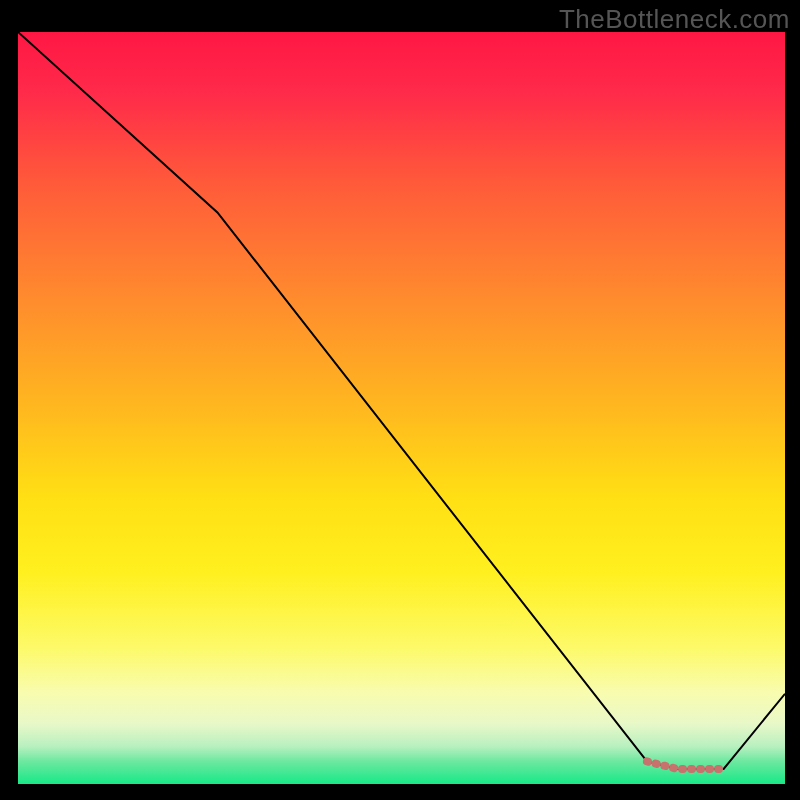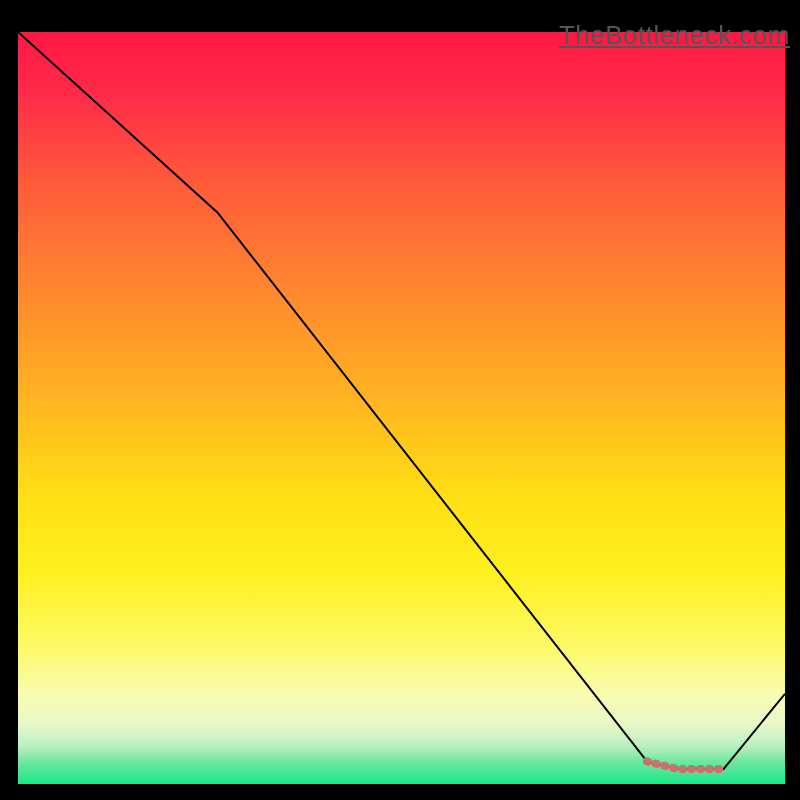--- a/index.html
+++ b/index.html
@@ -1,26 +1,25 @@
 <!DOCTYPE html>
 <html><head>
 <meta charset="utf-8">
 <style>
   * { margin: 0; padding: 0; box-sizing: border-box; }
   body { width: 800px; height: 800px; background: #000; position: relative; font-family: Arial, sans-serif; }
   .watermark {
     position: absolute;
-    top: 20px;
+    top: 4px;
     right: 10px;
     color: #555;
     font-size: 26px;
     font-weight: 400;
     letter-spacing: 0.5px;
     z-index: 10;
-    text-decoration: underline;
   }
   .plot-area {
     position: absolute;
     left: 18px;
     top: 32px;
     width: 767px;
     height: 752px;
   }
   .gradient-bg {
     position: absolute;

